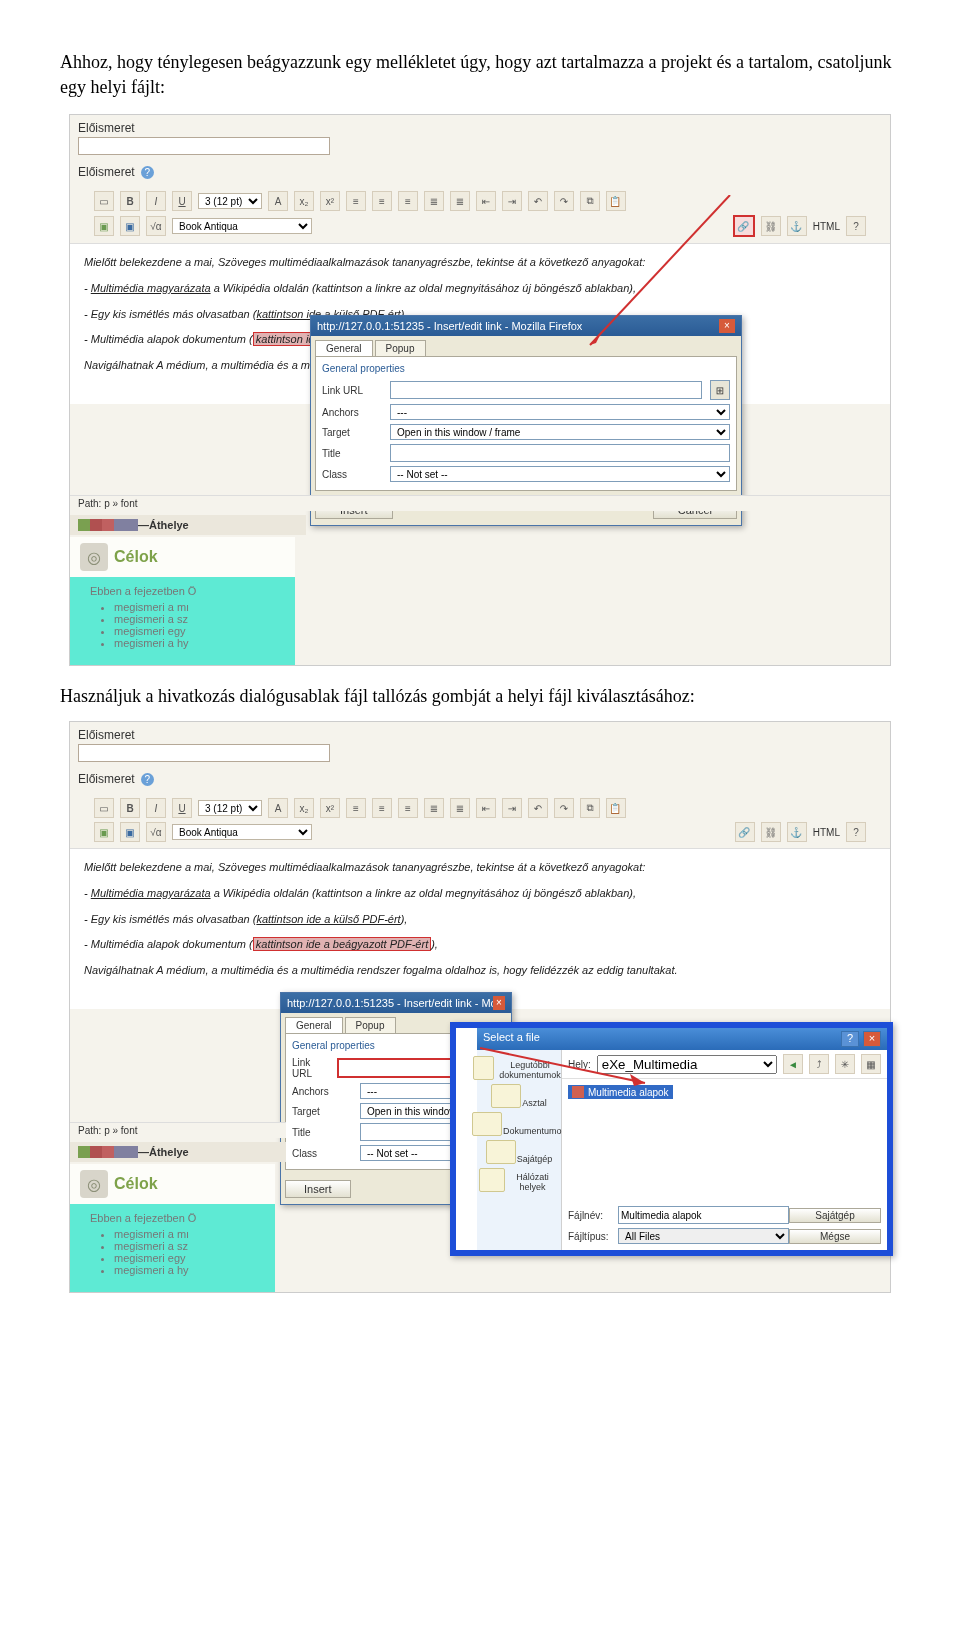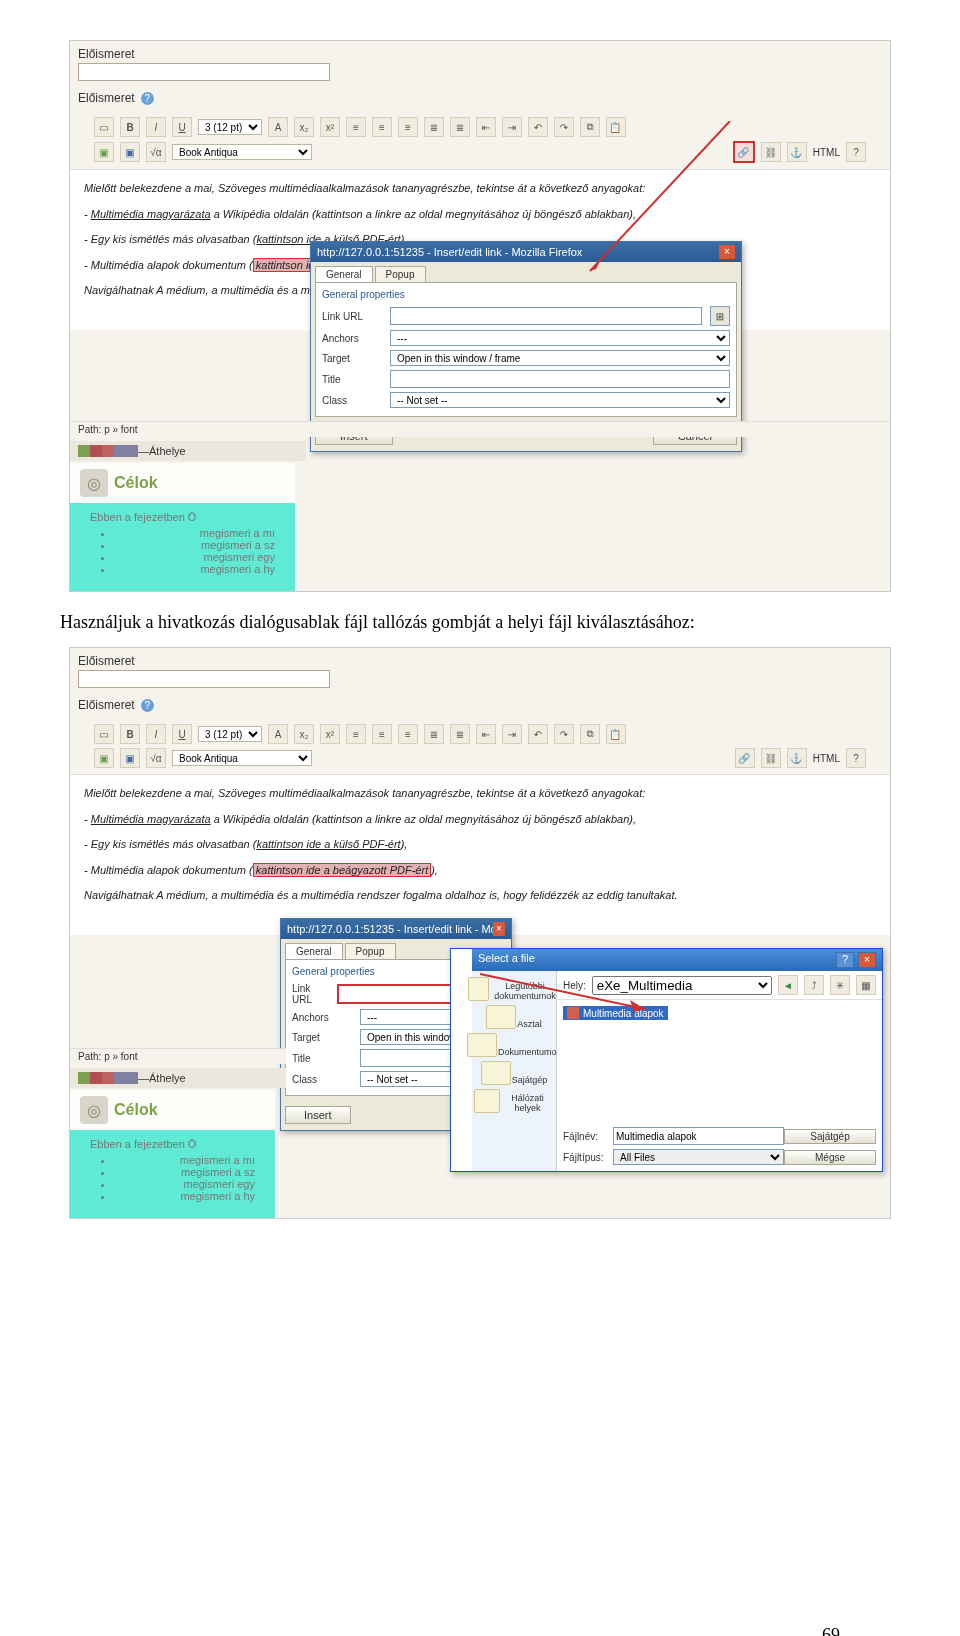--- a/index.html
+++ b/index.html
@@ -113,20 +113,21 @@
     background: #f5f3ec;
     padding: 2px 8px;
     font-size: 10px;
     border-top: 1px solid #ddd;
   }
   .lower-bar {
     display: flex;
     align-items: center;
     background: #ebe7dc;
     padding: 4px 8px;
+    font-weight: bold;
   }
   .mini-icon {
     display: inline-block;
     width: 12px; height: 12px;
   }
   .celok-head {
     display: flex;
     align-items: center;
     background: #fdfdf9;
     padding: 6px 10px;
@@ -147,21 +148,21 @@
     font-family: Arial, sans-serif;
     font-size: 16px;
     font-weight: bold;
   }
   .celok-body {
     background: #5eead4;
     padding: 8px 20px 12px 20px;
     font-size: 11px;
     color: #777;
   }
-  .celok-body ul { margin: 4px 0; padding-left: 24px; text-align: right; }
+  .celok-body ul { margin: 4px 0; padding-left: 24px; }
   .celok-body li { list-style: disc; }
   
   .modal {
     position: absolute;
     border: 1px solid #4a74a8;
     background: #ece9d8;
     font-family: Tahoma, Arial, sans-serif;
     font-size: 11px;
     box-shadow: 2px 2px 6px rgba(0,0,0,0.3);
     width: 430px;
@@ -250,21 +251,21 @@
     font-size: 11px;
   }
   .red-arrow {
     position: absolute;
     pointer-events: none;
   }
   
   .filedlg {
     position: absolute;
     width: 410px;
-    border: 1px solid #1d4ed8;
+    border: 6px solid #1d4ed8;
     background: #fff;
     font-family: Tahoma, Arial, sans-serif;
     font-size: 11px;
     box-shadow: 2px 2px 6px rgba(0,0,0,0.3);
     padding-left: 21px;
   }
   .filedlg-title {
     background: linear-gradient(#4a8ed8,#2a6bb8);
     color: #fff;
     padding: 3px 6px;
@@ -366,20 +367,21 @@
   }
   .page {
     position: relative;
     min-height: 1636px;
   }
 </style>
 </head>
 <body>
 <div class="page">
 
+<p class="intro">Ahhoz, hogy ténylegesen beágyazzunk egy mellékletet úgy, hogy azt tartalmazza a projekt és a tartalom, csatoljunk egy helyi fájlt:</p>
 
 <div class="screenshot" style="height:550px;">
   <div class="field-block">
     <div class="field-label">Előismeret</div>
     <div class="input-line"></div>
   </div>
   <div class="field-block" style="display:flex;align-items:center;gap:6px;">
     <span class="field-label">Előismeret</span>
     <span class="help-icon">?</span>
   </div>

